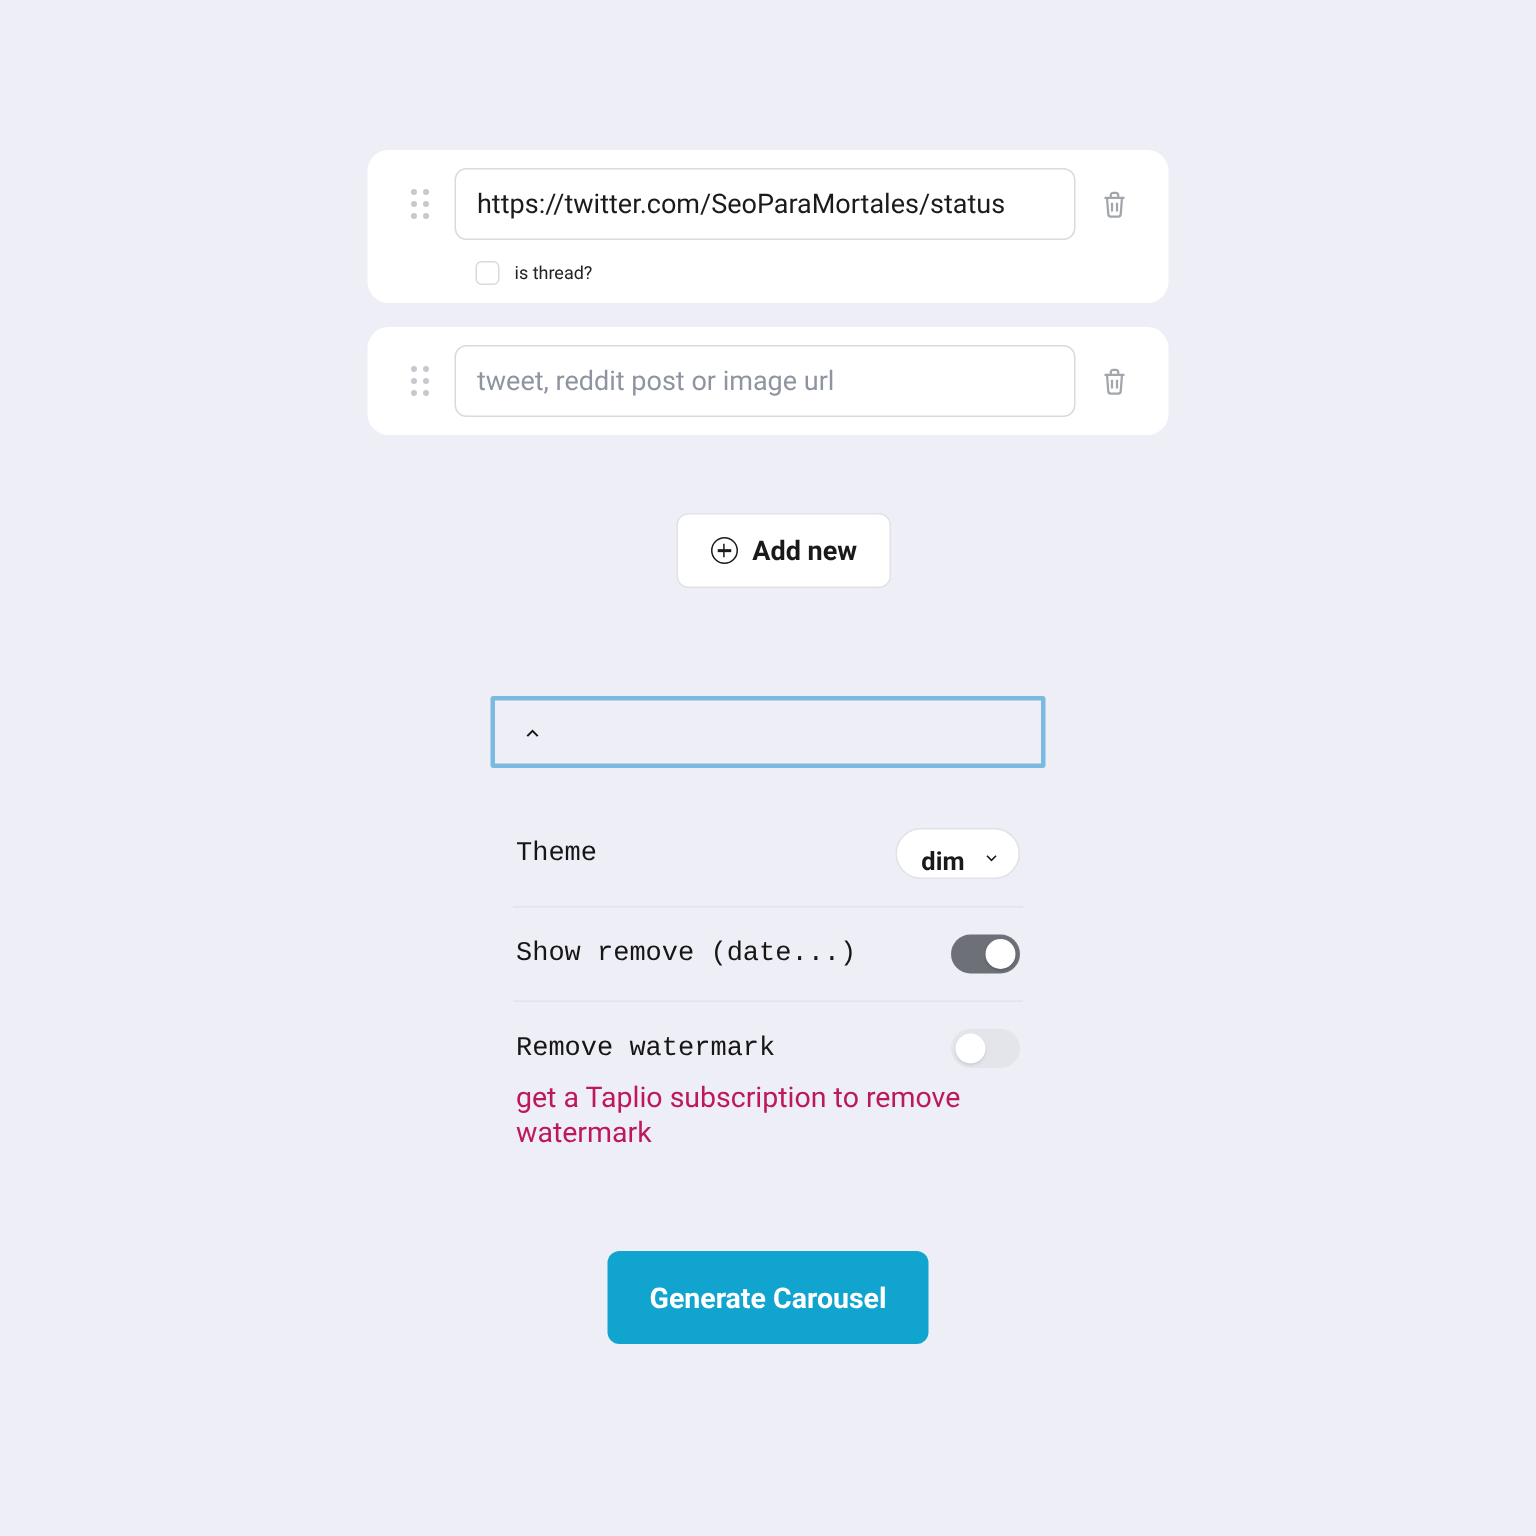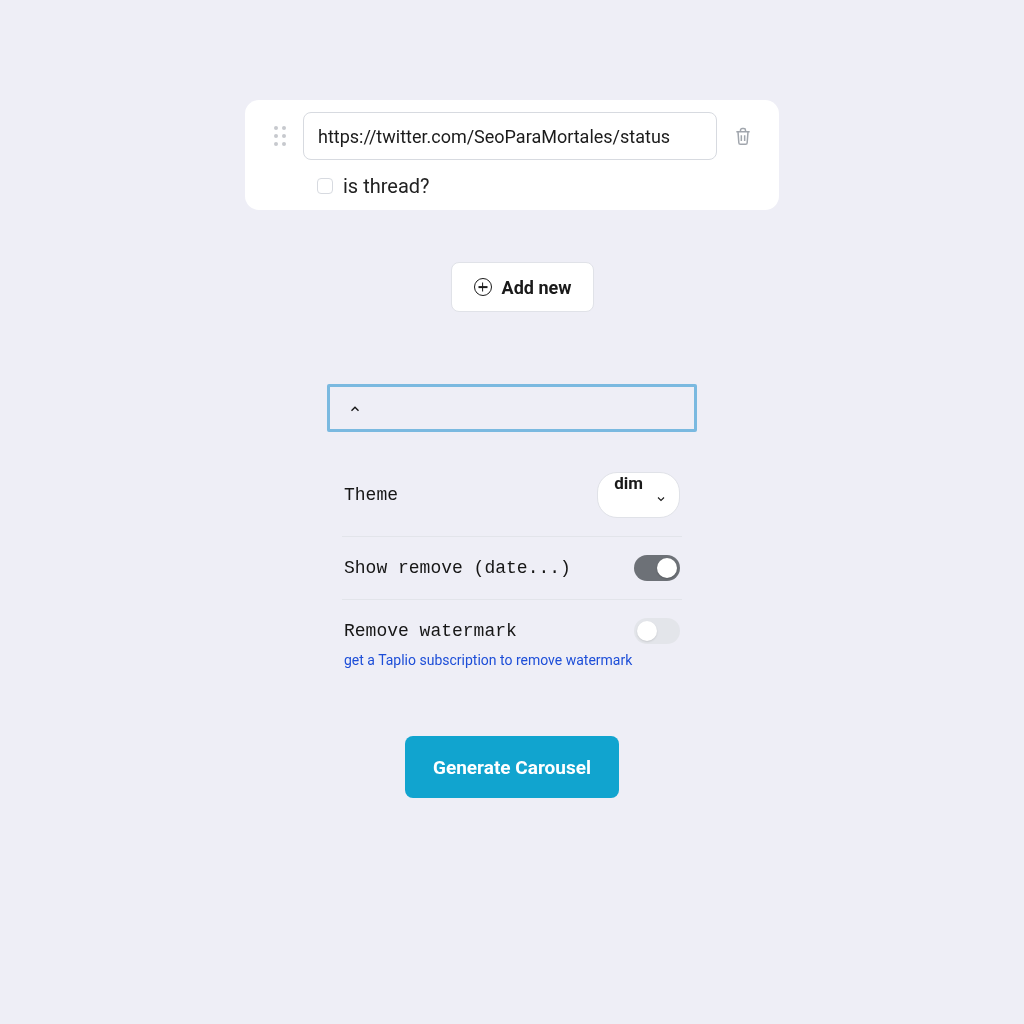--- a/index.html
+++ b/index.html
@@ -41,21 +41,21 @@
     .trash {
       width: 24px; height: 24px; display:flex; align-items:center; justify-content:center;
       color: #a1a6ad; cursor:pointer;
     }
     .trash svg { width: 20px; height: 22px; stroke: currentColor; }
 
     .thread-row { margin-top: 14px; display: flex; align-items: center; gap: 10px; padding-left: 48px; }
     .checkbox {
       width: 16px; height: 16px; border: 1.5px solid #d7dae0; border-radius: 4px; background:#fff;
     }
-    .thread-label { font-size: 20px; color: #222; }
+    .thread-label { font-size: 12px; color: #222; }
 
     .center-wrap { display:flex; justify-content:center;padding-left:21px; }
 
     .add-new {
       margin-top: 52px;
       height: 50px;
       padding: 0 22px;
       border-radius: 8px;
       border: 1px solid #e0e2e8;
       background: #fff;
@@ -91,27 +91,27 @@
     .chevron svg { width:14px; height:14px; stroke:#161616; stroke-width:2.4; fill:none; }
 
     .options { width: 340px; margin: 22px auto 0; }
     .opt-row {
       display:flex; align-items:center; justify-content:space-between;
       border-bottom: 1px solid #e2e4ea;
       padding: 18px 2px;
     }
     .opt-row.no-border { border-bottom: none; padding-bottom: 8px; }
     .opt-label { font-size: 18px; color:#161616;font-family:Liberation Mono, monospace; }
-    .opt-note { font-size: 14px; color:#1d4ed8; margin-top: 8px; }
+    .opt-note { font-size: 19px; color:#be185d; margin-top: 8px; }
 
     .select {
-      height: 46px; padding: 0 36px 0 16px;
+      height: 34px; padding: 0 36px 0 16px;
       border: 1px solid #e0e2e8; border-radius: 20px; background:#fff;
       font-size: 17px; font-weight: 700; color:#1a1a1a;
-      display:flex; align-items:flex-start; gap:10px; cursor:pointer; position:relative;
+      display:flex; align-items:flex-end; gap:10px; cursor:pointer; position:relative;
     }
     .select .caret { position:absolute; right:12px; top:50%; transform:translateY(-50%); width:12px; height:12px; }
     .select .caret svg { width:12px; height:12px; stroke:#1a1a1a; stroke-width:2.2; fill:none; }
 
     .toggle {
       width: 46px; height: 26px; border-radius: 999px; position: relative; cursor:pointer;
     }
     .toggle .knob { position:absolute; top:3px; width:20px; height:20px; border-radius:50%; background:#fff; box-shadow:0 1px 2px rgba(0,0,0,0.2); }
     .toggle.on  { background:#6d7177; }
     .toggle.on .knob { right:3px; }
@@ -148,20 +148,38 @@
               <path d="M4 7h16M9 7V5a2 2 0 0 1 2-2h2a2 2 0 0 1 2 2v2M6 7l1 13a2 2 0 0 0 2 2h6a2 2 0 0 0 2-2l1-13M10 11v7M14 11v7"></path>
             </svg>
         </div>
       </div>
       <div class="thread-row">
         <div class="checkbox"></div>
         <span class="thread-label">is thread?</span>
       </div>
     </div>
 
+    <div class="card">
+      <div class="row">
+        <div class="drag-handle">
+          <span></span>
+            <span></span>
+            <span></span>
+            <span></span>
+            <span></span>
+            <span></span>
+        </div>
+        <input class="input" placeholder="tweet, reddit post or image url" style="">
+        <div class="trash">
+          <svg viewBox="0 0 24 24" fill="none" stroke-width="1.8">
+              <path d="M4 7h16M9 7V5a2 2 0 0 1 2-2h2a2 2 0 0 1 2 2v2M6 7l1 13a2 2 0 0 0 2 2h6a2 2 0 0 0 2-2l1-13M10 11v7M14 11v7"></path>
+            </svg>
+        </div>
+      </div>
+    </div>
 
     <div class="center-wrap">
       <button class="add-new">
         <span class="plus-circle"></span>
         <span>Add new</span>
       </button>
     </div>
 
     <div class="accordion">
       <div class="accordion-header">

